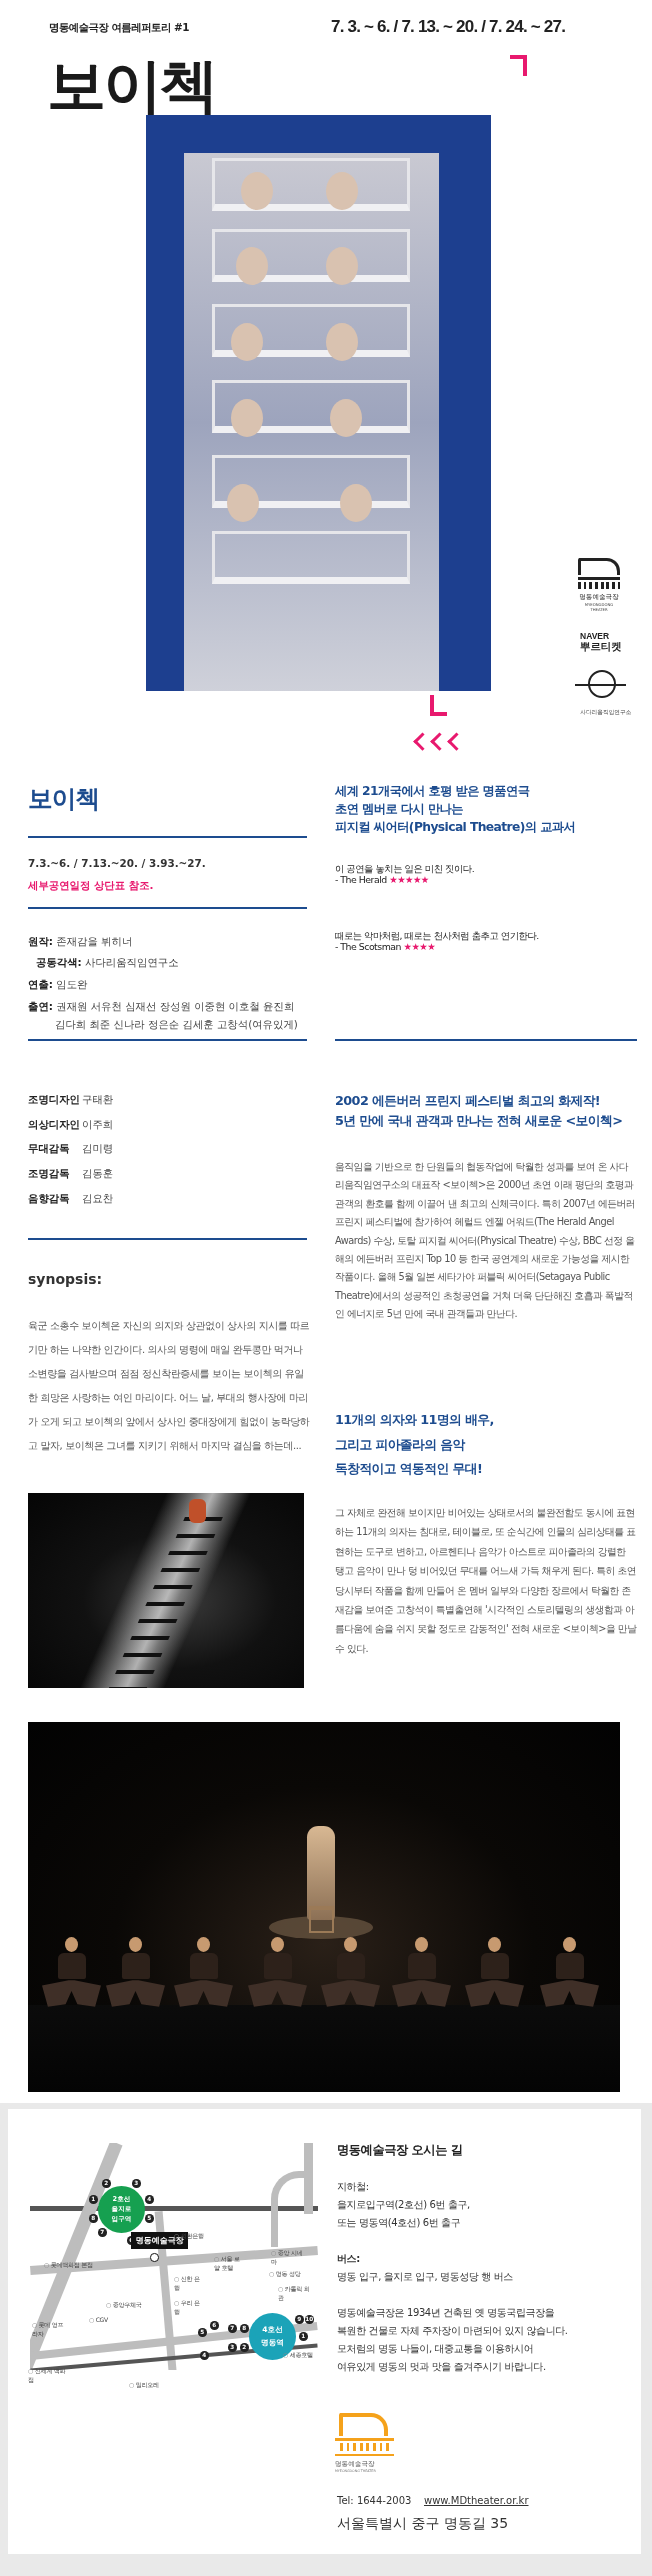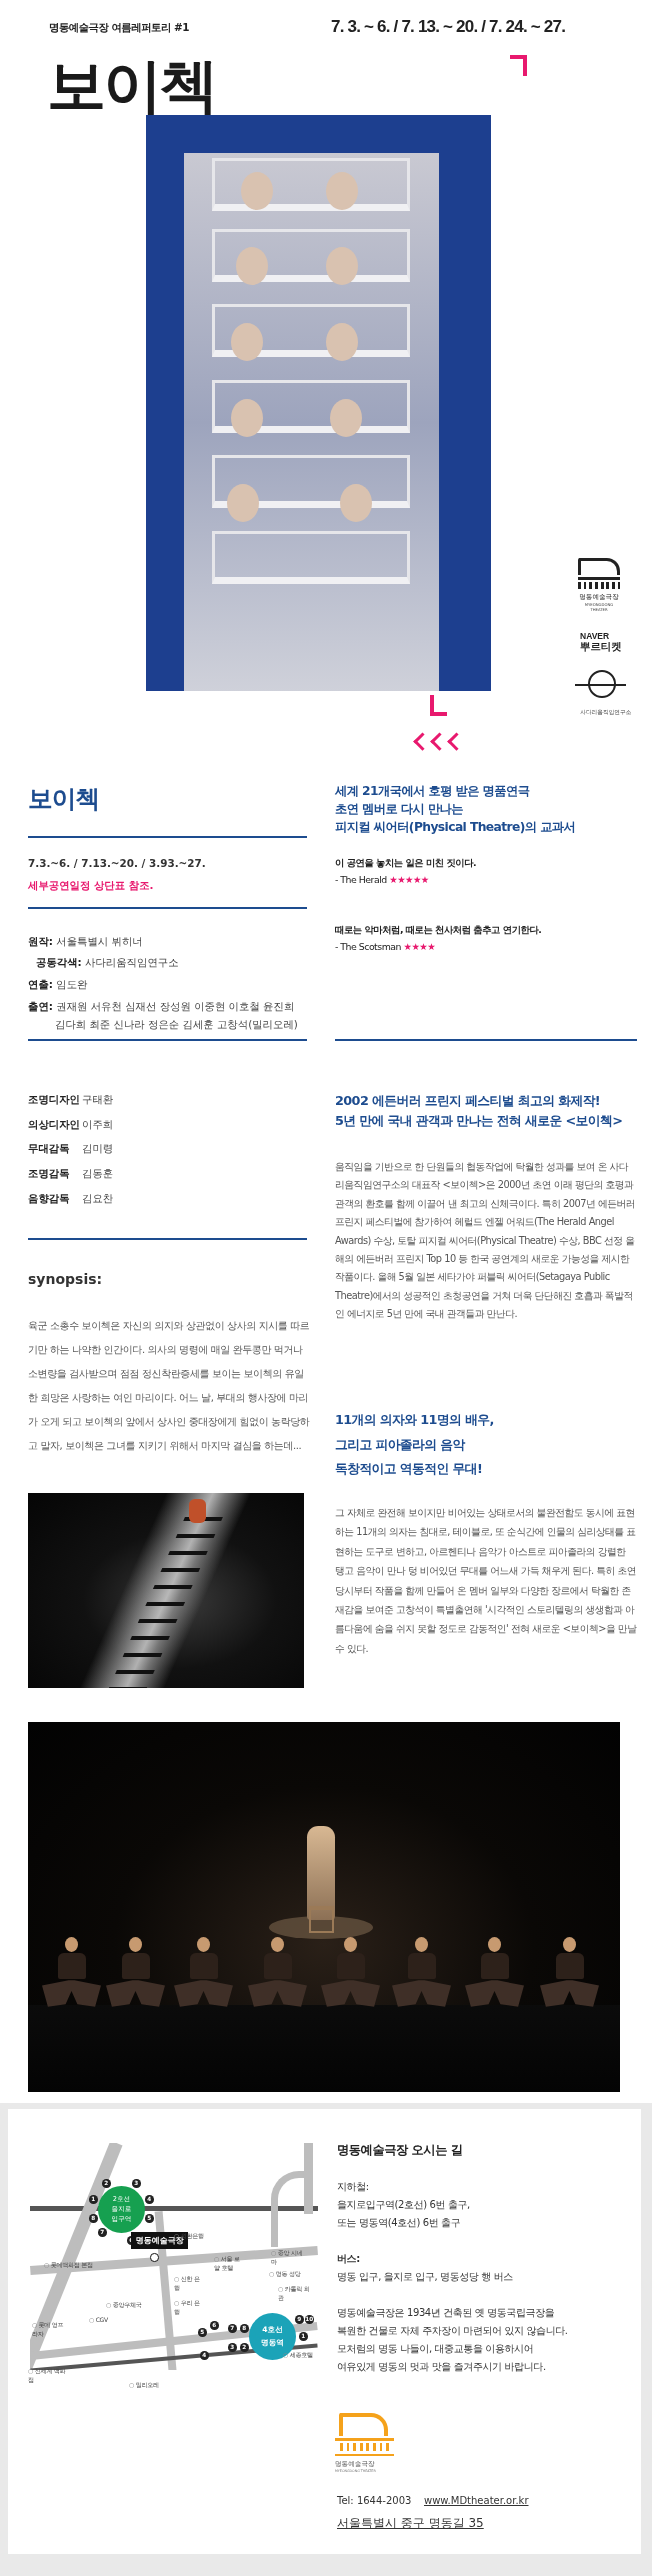--- a/index.html
+++ b/index.html
@@ -42,21 +42,21 @@
   .credit { font-size: 10.4px; color: #444; line-height: 1; }
   .credit b { color: #222; }
   .crew { font-size: 10.4px; color: #444; }
   .crew b { color: #222; display: inline-block; width: 54px; }
   .synopsis-h { left: 28px; top: 1271px; font-size: 14px; font-weight: bold; color: #333; }
   .synopsis { left: 28px; top: 1314px; width: 283px; font-size: 10px; line-height: 24px; color: #555; letter-spacing: -0.4px; }
 
   
   .hl-blue { color: #1d4c8f; font-weight: bold; letter-spacing: -0.6px; }
   .hl1 { left: 335px; top: 782px; font-size: 12.3px; line-height: 18px; }
-  .quote { font-size: 9.4px; color: #222; font-weight: bold; letter-spacing: -0.5px; }
+  .quote { font-size: 9.4px; color: #222; font-weight: normal; letter-spacing: -0.5px; margin-top: 6px; }
   .src { font-size: 9.4px; color: #222; letter-spacing: -0.5px; }
   .star { color: #e8196e; }
   .hl2 { left: 335px; top: 1091px; font-size: 12.8px; line-height: 20px; }
   .body-r { left: 335px; width: 302px; font-size: 9.8px; line-height: 18.4px; color: #555; letter-spacing: -0.5px; }
   .hl3 { left: 335px; top: 1408px; font-size: 12.8px; line-height: 24.6px; }
 
   
   .photo1 { left: 28px; top: 1493px; width: 276px; height: 195px; background: radial-gradient(ellipse at 55% 55%, #3a3a3a 0%, #111 45%, #050505 100%); overflow: hidden; }
   .photo1 .beam { position: absolute; left: 90px; top: 0; width: 85px; height: 217px; background: linear-gradient(90deg, transparent 0%, #d9d9d9 55%, #8a8a8a 70%, transparent 100%); transform: skewX(-24deg); opacity: .8; }
   .photo1 .chairs { position: absolute; left: 118px; top: 23.6px; width: 38px; height: 175px; background: repeating-linear-gradient(180deg, #111 0 3.8px, transparent 3.8px 17px); transform: skewX(-24deg); }
@@ -69,39 +69,39 @@
   .photo2 .actor .head { width: 13.2px; height: 15px; margin: 0 auto; border-radius: 50%; background: #c79a70; }
   .photo2 .actor .torso { width: 28px; height: 26.5px; margin: 0.9px auto 0; background: #2d211a; border-radius: 5.7px 5.7px 1.9px 1.9px; }
   .photo2 .actor .legs { width: 59px; height: 26.5px; margin-top: 0.9px; background: #3f2f27; clip-path: polygon(0 20%, 45% 0, 55% 0, 100% 20%, 90% 100%, 60% 90%, 50% 40%, 40% 90%, 10% 100%); }
   .photo2 .floor { position: absolute; left: 0; right: 0; top: 283px; height: 87px; background: linear-gradient(180deg, #0b0b0b, #040404); }
 
   
   .dir-panel { left: 0; top: 2103px; width: 652px; height: 473px; background: #e9e9e9; }
   .dir-inner { left: 7.6px; top: 2109px; width: 633px; height: 445px; background: #fff; }
   .map { left: 30px; top: 2143px; width: 288px; height: 227px; background: #fff; overflow: hidden; }
   .road { position: absolute; background: #bdbdbd; }
-  .st2 { position: absolute; left: 68px; top: 43px; width: 47px; height: 47px; border-radius: 50%; background: #16a050; color: #fff; font-size: 6.6px; font-weight: normal; text-align: center; line-height: 10.4px; padding-top: 7.6px; }
+  .st2 { position: absolute; left: 68px; top: 43px; width: 47px; height: 47px; border-radius: 50%; background: #16a050; color: #fff; font-size: 6.6px; font-weight: bold; text-align: center; line-height: 10.4px; padding-top: 7.6px; }
   .st4 { position: absolute; left: 219px; top: 170px; width: 47px; height: 47px; border-radius: 50%; background: #1ba3b8; color: #fff; font-size: 7.6px; font-weight: bold; text-align: center; line-height: 12.3px; padding-top: 11.3px; }
   .exitno { position: absolute; width: 8.5px; height: 8.5px; border-radius: 50%; background: #222; color: #fff; font-size: 5.7px; text-align: center; line-height: 8.5px; font-weight: bold; }
   .poi { position: absolute; font-size: 6.1px; color: #444; line-height: 8.5px; letter-spacing: -0.3px; }
   .poi::before { content: "○ "; color: #888; }
   .theater-tag { position: absolute; left: 101px; top: 89px; background: #111; color: #fff; font-size: 8px; font-weight: bold; padding: 2.8px 4.7px; }
   .theater-dot { position: absolute; left: 120px; top: 110px; width: 8.5px; height: 8.5px; border: 1.9px solid #111; border-radius: 50%; background: #fff; }
   .dir-title { left: 337px; top: 2142px; font-size: 12.3px; font-weight: bold; color: #222; letter-spacing: -0.5px; }
   .dir-text { left: 337px; font-size: 10px; line-height: 18px; color: #333; letter-spacing: -0.4px; }
   .logo-orange { left: 335px; top: 2413px; width: 59px; }
   .logo-orange .roof { width: 49px; height: 23px; border: 4.7px solid #f5a21b; border-bottom: none; border-radius: 1.9px 17px 0 0; margin-left: 3.8px; }
   .logo-orange .bar { height: 2.8px; background: #f5a21b; margin-top: 1.9px; }
   .logo-orange .cols { height: 7.6px; margin: 2.8px 4.7px 0; background: repeating-linear-gradient(90deg, #f5a21b 0 2.8px, transparent 2.8px 6.6px); }
   .logo-orange .bar2 { height: 1.9px; background: #f5a21b; margin-top: 2.8px; }
   .logo-orange .t1 { font-size: 6.6px; color: #555; margin-top: 4.7px; }
   .logo-orange .t2 { font-size: 3.3px; color: #777; }
   .contact { left: 337px; top: 2495px; font-size: 10px; color: #333; }
   .contact .url { text-decoration: underline; margin-left: 9.4px; color: #333; }
-  .addr { left: 337px; top: 2515px; font-size: 12px; color: #333; text-decoration: underline; }
+  .addr { left: 337px; top: 2515px; font-size: 14px; color: #333; }
   .scrollbar { left: 641px; top: 2109px; width: 11.3px; height: 445px; background: #e9e9e9; }
 </style>
 </head>
 <body>
 
 <div class="abs series">명동예술극장 여름레퍼토리 #1</div>
 <div class="abs dates-top">7. 3. ~ 6.  /  7. 13. ~ 20.  /  7. 24. ~ 27.</div>
 <div class="abs big-title">보이첵</div>
 <div class="abs corner-tr"></div>
 
@@ -148,25 +148,25 @@
     <div class="arrow"></div>
   <div class="txt">사다리움직임연구소</div>
 </div>
 
 <div class="abs show-title">보이첵</div>
 <div class="abs hr" style="left:28px;top:836px;width:279px"></div>
 <div class="abs dates-info">7.3.~6. / 7.13.~20. / 3.93.~27.</div>
 <div class="abs sched-note">세부공연일정 상단표 참조.</div>
 <div class="abs hr" style="left:28px;top:907px;width:279px"></div>
 
-<div class="abs credit" style="left:28px;top:936px"><b>원작:</b> <span>서울특별시 뷔히너</span></div>
+<div class="abs credit" style="left:28px;top:936px"><b>원작:</b> <span>존재감을 뷔히너</span></div>
 <div class="abs credit" style="left:36px;top:957px"><b>공동각색:</b> <span>사다리움직임연구소</span></div>
 <div class="abs credit" style="left:28px;top:979px"><b>연출:</b> <span>임도완</span></div>
 <div class="abs credit" style="left:28px;top:1001px"><b>출연:</b> <span>권재원 서유천 심재선 장성원 이중현 이호철 윤진희</span></div>
-<div class="abs credit" style="left:55px;top:1019px">김다희 최준 신나라 정은순 김세훈 고창석(밀리오레)</div>
+<div class="abs credit" style="left:55px;top:1019px">김다희 최준 신나라 정은순 김세훈 고창석(여유있게)</div>
 <div class="abs hr" style="left:28px;top:1039px;width:279px"></div>
 
 <div class="abs crew" style="left:28px;top:1093px"><b>조명디자인</b><span>구태환</span></div>
 <div class="abs crew" style="left:28px;top:1118px"><b>의상디자인</b><span>이주희</span></div>
 <div class="abs crew" style="left:28px;top:1142px"><b>무대감독</b><span>김미령</span></div>
 <div class="abs crew" style="left:28px;top:1167px"><b>조명감독</b><span>김동훈</span></div>
 <div class="abs crew" style="left:28px;top:1192px"><b>음향감독</b><span>김요찬</span></div>
 <div class="abs hr" style="left:28px;top:1238px;width:279px"></div>
 
 <div class="abs synopsis-h">synopsis:</div>

